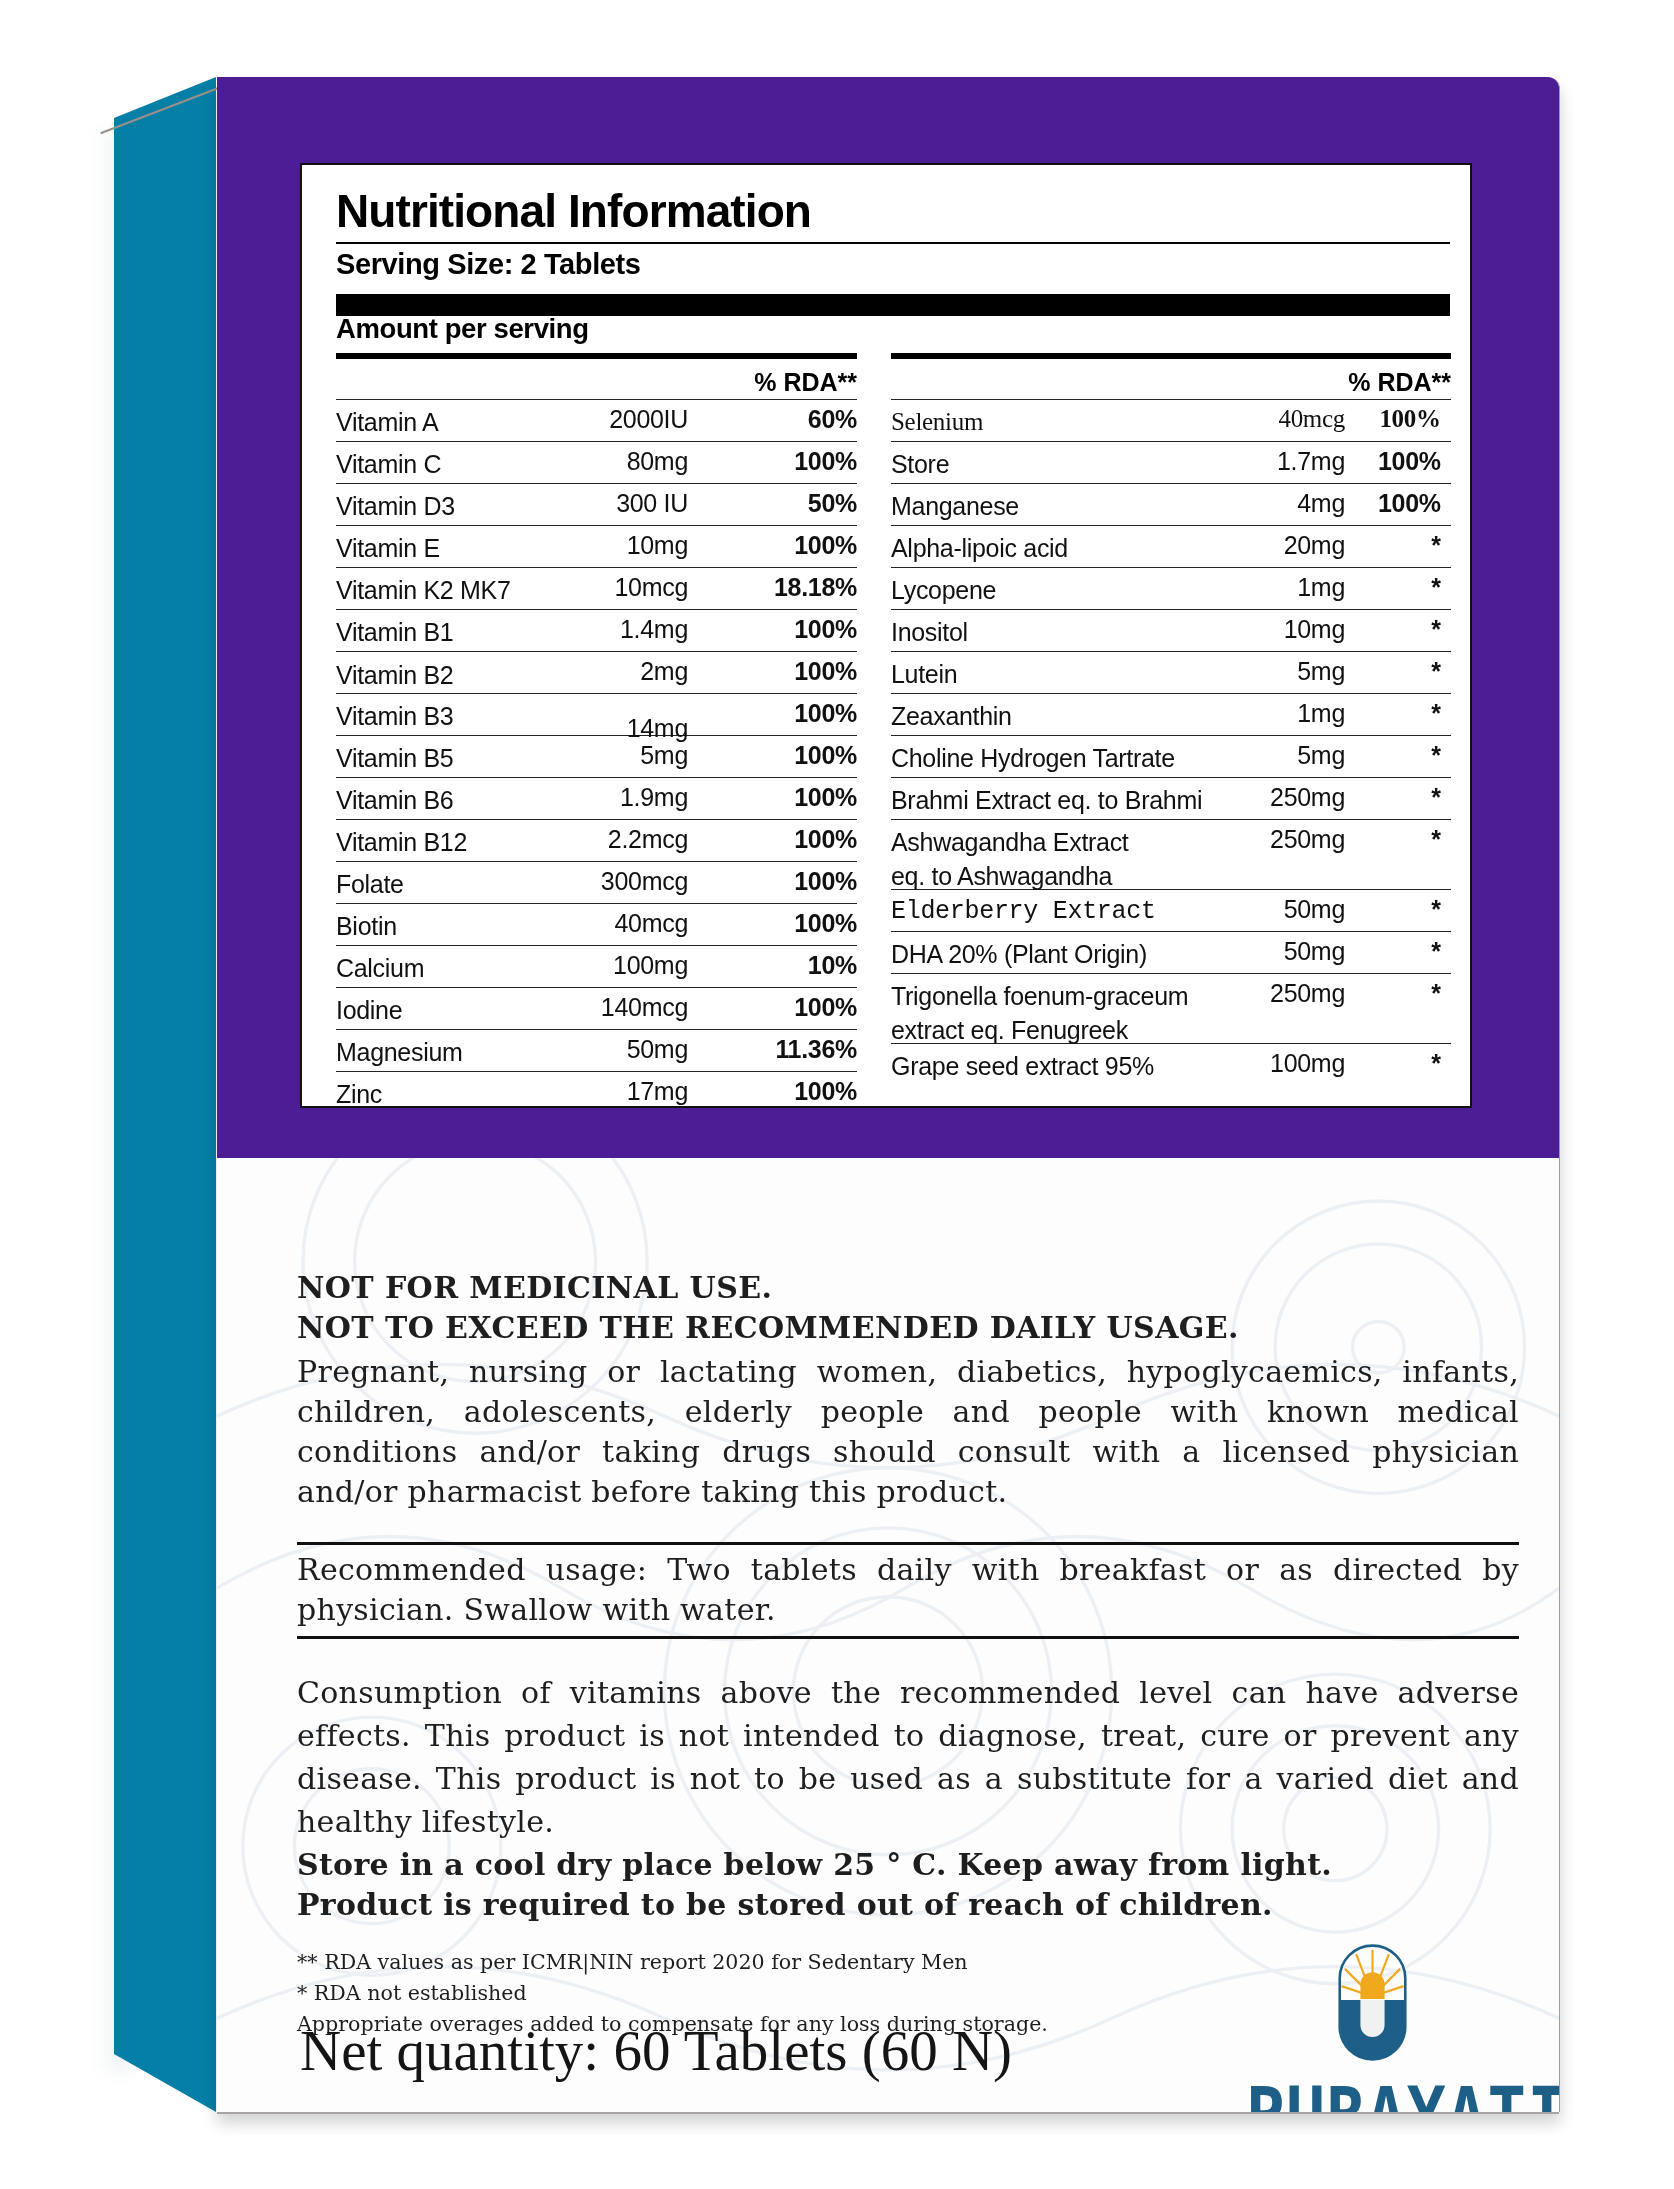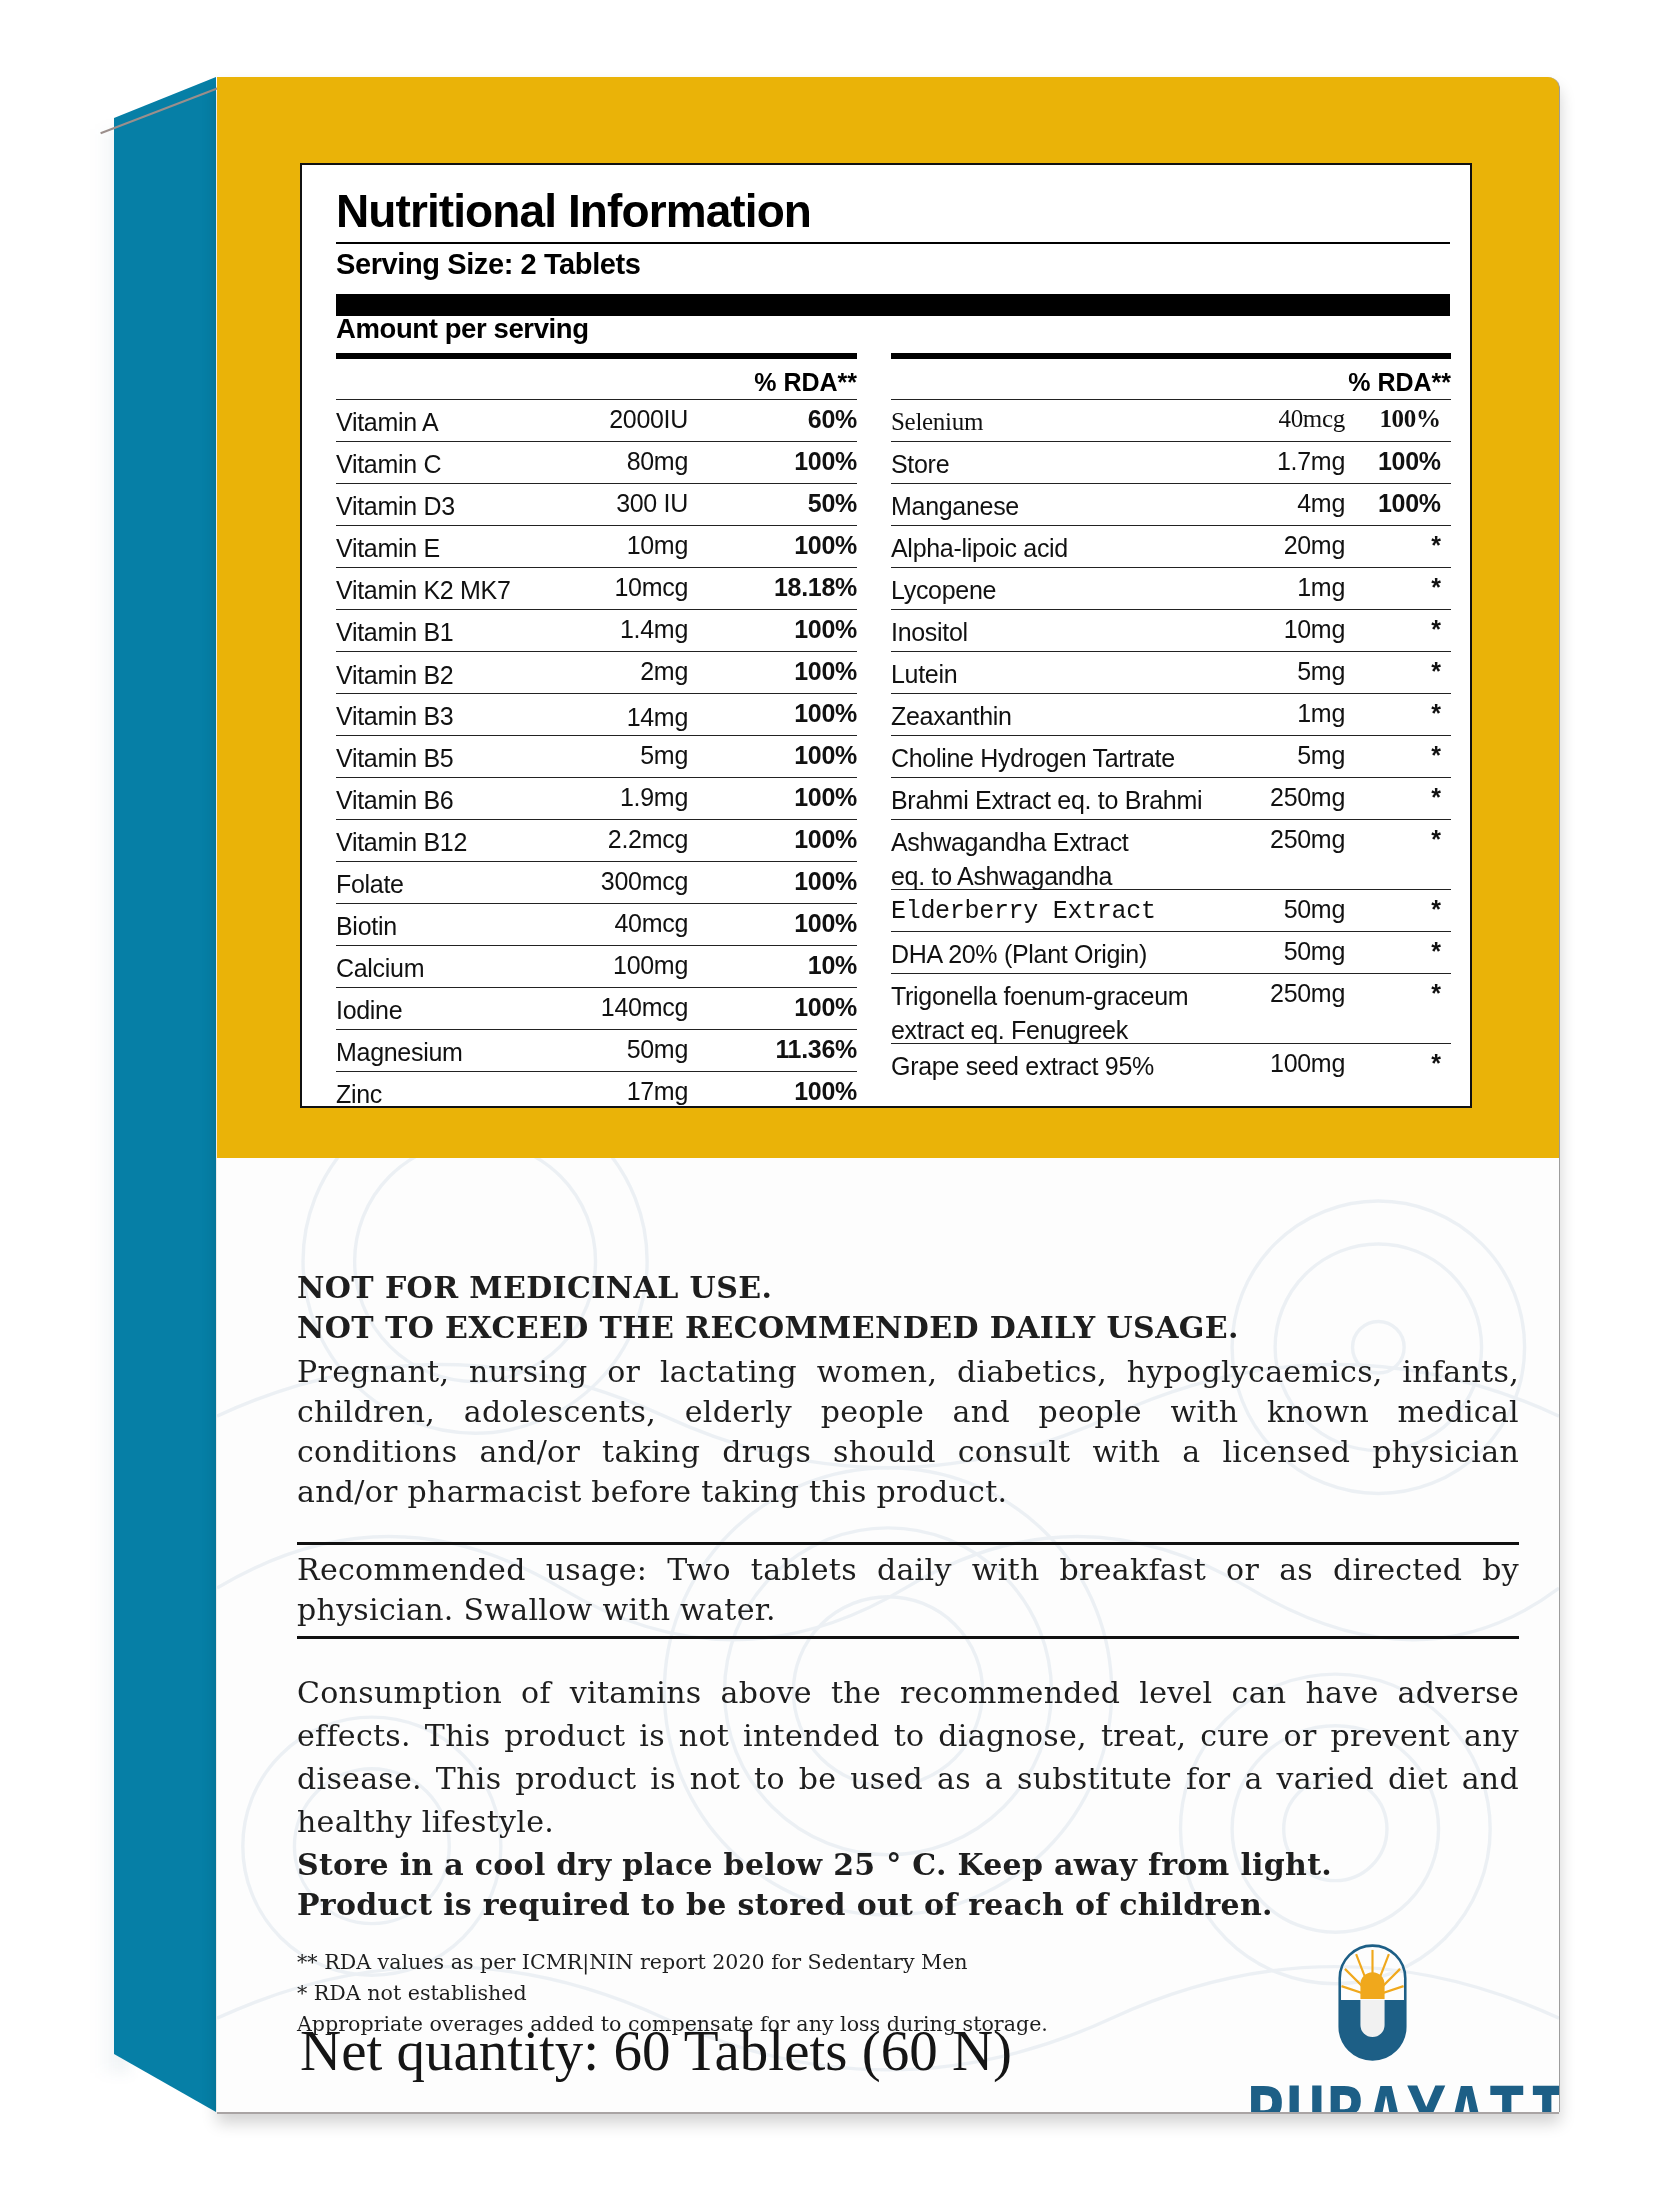--- a/index.html
+++ b/index.html
@@ -3,21 +3,21 @@
 <meta charset="utf-8">
 <style>
   html,body{margin:0;padding:0;background:#ffffff;}
   body{width:1674px;height:2190px;position:relative;overflow:hidden;font-family:"Liberation Sans",sans-serif;}
   .side{position:absolute;left:114px;top:77px;width:103px;height:2035px;background:#067fa6;
         clip-path:polygon(0 41px,102px 0,102px 2035px,0 1977px);}
   .side-shadow{position:absolute;left:95px;top:129px;width:34px;height:1944px;
         background:linear-gradient(to right,rgba(0,0,0,0),rgba(0,60,90,0.08));filter:blur(6.9px);}
   .top-line{position:absolute;left:92px;top:86px;width:129px;height:1.7px;background:#9b8f8c;
         transform-origin:right center;transform:rotate(-21deg);}
-  .front{position:absolute;left:217px;top:77px;width:1342px;height:2035px;background:#eab308;
+  .front{position:absolute;left:217px;top:77px;width:1342px;height:2035px;background:#4c1d95;
         border-top-right-radius:12px;box-shadow:0 10.3px 15.5px rgba(0,0,0,0.18);border-right:1.7px solid #9d9d9d;}
   .white-panel{position:absolute;left:0;top:1081px;width:1342px;height:954px;background:#fdfdfd;overflow:hidden;
         border-bottom:2.6px solid #a9a4a4;}
   .pattern{position:absolute;inset:0;opacity:0.55;}
   .pattern svg{width:100%;height:100%;}
   
   .nbox{position:absolute;left:83px;top:86px;width:1172px;height:945px;background:#fff;border:2.6px solid #111;
         box-sizing:border-box;}
   .ntitle{position:absolute;left:34px;top:19px;font-size:46px;font-weight:bold;letter-spacing:-0.9px;color:#000;margin:0;}
   .line-full{position:absolute;left:34px;width:1114px;background:#000;}
@@ -105,21 +105,21 @@
             <span class="amt" style="top: 5.2px;">1.4mg</span>
             <span class="rda" style="top: 5.2px;">100%</span>
           </div>
           <div class="row" style="height: 41px;">
             <span class="name" style="white-space: pre-line; line-height: 34px; top: 6px;">Vitamin B2</span>
             <span class="amt" style="top: 5.2px;">2mg</span>
             <span class="rda" style="top: 5.2px;">100%</span>
           </div>
           <div class="row" style="height: 41px;">
             <span class="name" style="white-space: pre-line; line-height: 34px; top: 5.2px;">Vitamin B3</span>
-            <span class="amt" style="top: 9px;">14mg</span>
+            <span class="amt" style="top: 20px;">14mg</span>
             <span class="rda" style="top: 5.2px;">100%</span>
           </div>
           <div class="row" style="height: 41px;">
             <span class="name" style="white-space: pre-line; line-height: 34px; top: 5.2px;">Vitamin B5</span>
             <span class="amt" style="top: 5.2px;">5mg</span>
             <span class="rda" style="top: 5.2px;">100%</span>
           </div>
           <div class="row" style="height: 41px;">
             <span class="name" style="white-space: pre-line; line-height: 34px; top: 5.2px;">Vitamin B6</span>
             <span class="amt" style="top: 5.2px;">1.9mg</span>

